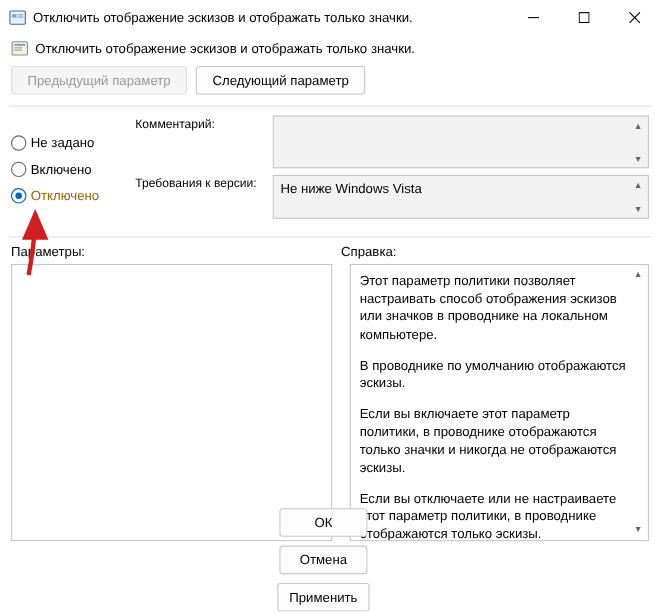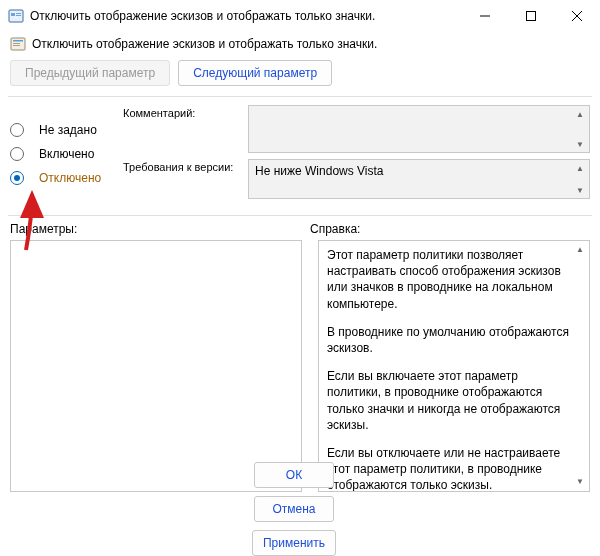--- a/index.html
+++ b/index.html
@@ -66,21 +66,21 @@
     gap: 8px;
     padding-bottom: 10px;
   }
   .btn {
     border: 1px solid #c8c8c8;
     background: #fdfdfd;
     border-radius: 3px;
     padding: 5px 14px;
     font-family: inherit;
     font-size: 12px;
-    color: #1d4ed8;
+    color: #000000;
     cursor: pointer;
     white-space: nowrap;
   }
   .btn.disabled {
     color: #9a9a9a;
     border-color: #e0e0e0;
     background: #f5f5f5;
     cursor: default;
   }
 
@@ -96,21 +96,21 @@
     gap: 8px;
     padding-bottom: 6px;
   }
   .radio-col {
     width: 105px;
     padding-top: 18px;
   }
   .radio-item {
     display: flex;
     align-items: center;
-    gap: 15px;
+    gap: 4px;
     margin-bottom: 10px;
     font-size: 12px;
     color: #000;
     cursor: pointer;
   }
   .radio-circle {
     width: 14px; height: 14px;
     border: 1px solid #666;
     border-radius: 50%;
     display: flex; align-items: center; justify-content: center;
@@ -332,21 +332,21 @@
 
   <div class="lower-labels">
     <div class="left-lbl">Параметры:</div>
     <div class="right-lbl">Справка:</div>
   </div>
 
   <div class="lower-boxes">
     <div class="options-box"></div>
     <div class="help-box">
       <p>Этот параметр политики позволяет настраивать способ отображения эскизов или значков в проводнике на локальном компьютере.</p>
-      <p>В проводнике по умолчанию отображаются эскизов.</p>
+      <p>В проводнике по умолчанию отображаются эскизы.</p>
       <p>Если вы включаете этот параметр политики, в проводнике отображаются только значки и никогда не отображаются эскизы.</p>
       <p>Если вы отключаете или не настраиваете этот параметр политики, в проводнике отображаются только эскизы.</p>
       <span class="scroll-up">▲</span>
       <span class="scroll-down">▼</span>
     </div>
   </div>
 
 </div>
 
 <div class="footer">

